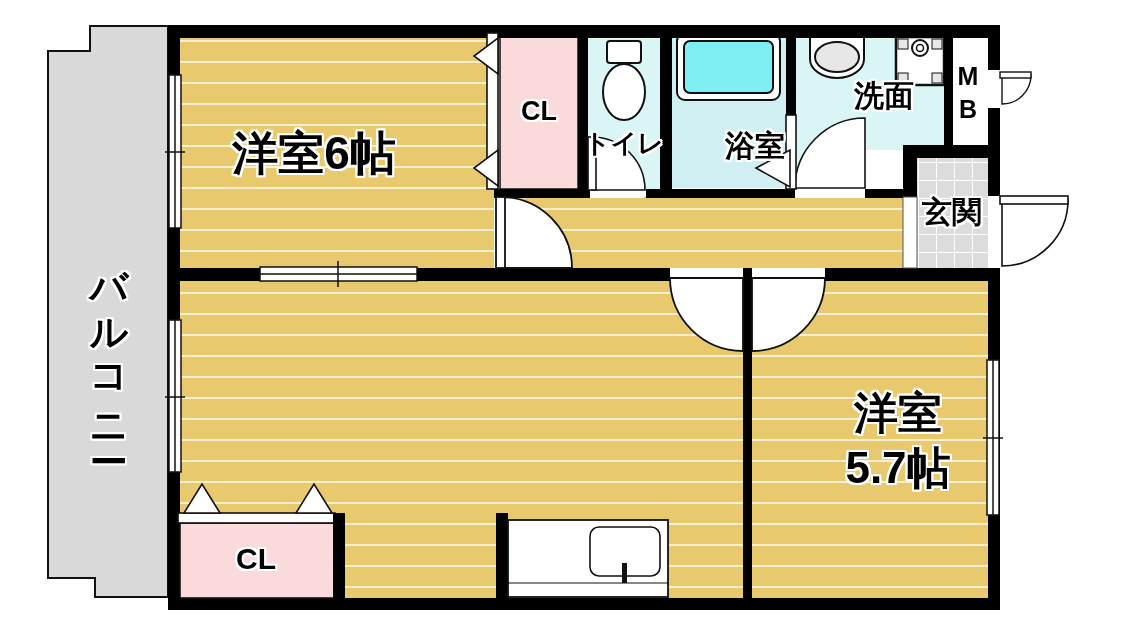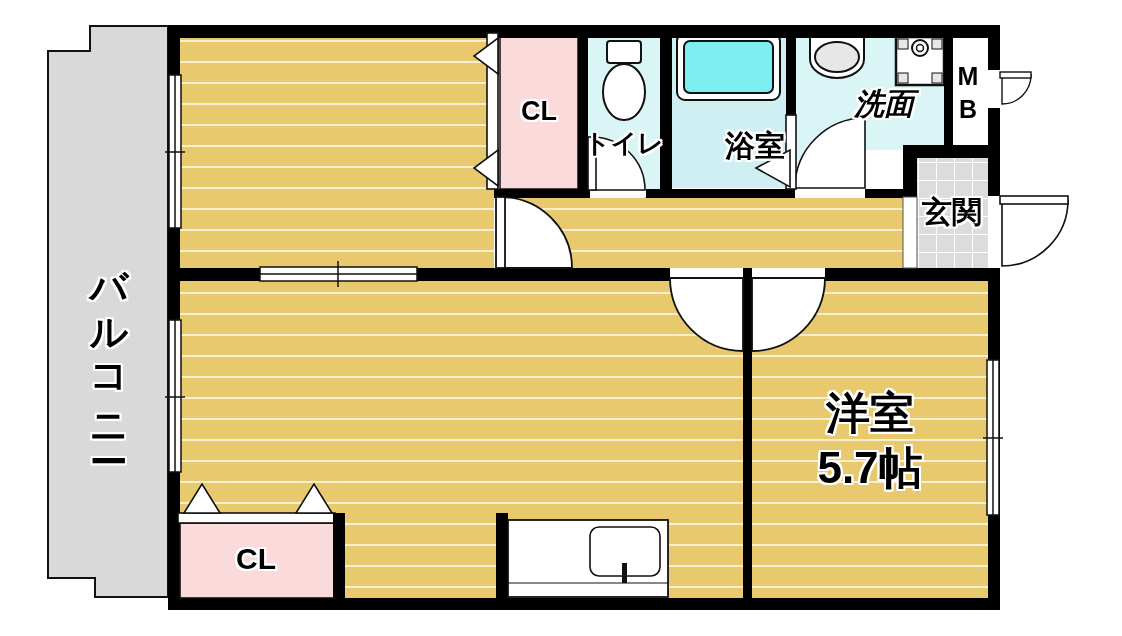--- a/index.html
+++ b/index.html
@@ -3,21 +3,21 @@
 <meta charset="utf-8">
 <style>
   html,body{margin:0;padding:0;background:#fff;}
   #plan{position:relative;width:1122px;height:636px;background:#fff;overflow:hidden;
         font-family:"Liberation Sans","DejaVu Sans",sans-serif;}
   #plan svg{position:absolute;left:0;top:0;}
   .lbl{position:absolute;transform:translate(-50%,-50%);color:#000;font-weight:600;
        white-space:nowrap;line-height:1.15;text-align:center;
        text-shadow:2px 0 0 #fff,-2px 0 0 #fff,0 2px 0 #fff,0 -2px 0 #fff,
                    2px 2px 0 #fff,-2px -2px 0 #fff,2px -2px 0 #fff,-2px 2px 0 #fff;}
-  .fs46{font-size:46px;} .fs48{font-size:48px;} .fs44{font-size:44px;line-height:1.25;}
+  .fs46{font-size:46px;} .fs48{font-size:48px;} .fs44{font-size:44px;line-height:1.25;margin-left:28px;}
   .fs30{font-size:30px;} .fs27{font-size:27px;} .fs26{font-size:26px;} .fs25{font-size:25px;line-height:1.3;}
   .vert{writing-mode:vertical-rl;letter-spacing:6px;font-size:38px;
         transform:translate(-50%,-50%);}
 </style>
 </head>
 <body>
 
 <div id="plan">
   <svg width="1122" height="636" viewBox="0 0 1122 636">
     <defs>
@@ -180,24 +180,25 @@
 
       <g fill="#fff" stroke-width="1.8" stroke="#111111">
         <rect x="508" y="520" width="160" height="77"></rect>
         <line x1="508" y1="583" x2="668" y2="583" stroke="#111" stroke-width="1.2"></line>
         <rect x="590" y="527" width="70" height="49" rx="9" stroke-width="1.6"></rect>
         <rect x="622" y="563" width="5" height="20" stroke="none" fill="#111111"></rect>
       </g>
     </g>
   </svg>
 
+  <div class="lbl fs46" style="left:314px;top:153px;">洋室6帖</div>
   <div class="lbl fs27" style="left:539px;top:112px;">CL</div>
   <div class="lbl fs26" style="left:624px;top:144px;">トイレ</div>
   <div class="lbl fs30" style="left:755px;top:146px;">浴室</div>
-  <div class="lbl fs30" style="left:884px;top:104px;font-style:italic;">洗面</div>
+  <div class="lbl fs30" style="left:884px;top:96px;">洗面</div>
   <div class="lbl fs25" style="left:968px;top:92px;">
     <div>M</div>
     <div>B</div>
   </div>
   <div class="lbl fs30" style="left:952px;top:212px;">玄関</div>
   <div class="lbl fs44" style="left:870px;top:440px;">
     <div>洋室</div>
     <div>5.7帖</div>
   </div>
   <div class="lbl fs30" style="left:256px;top:559px;">CL</div>

